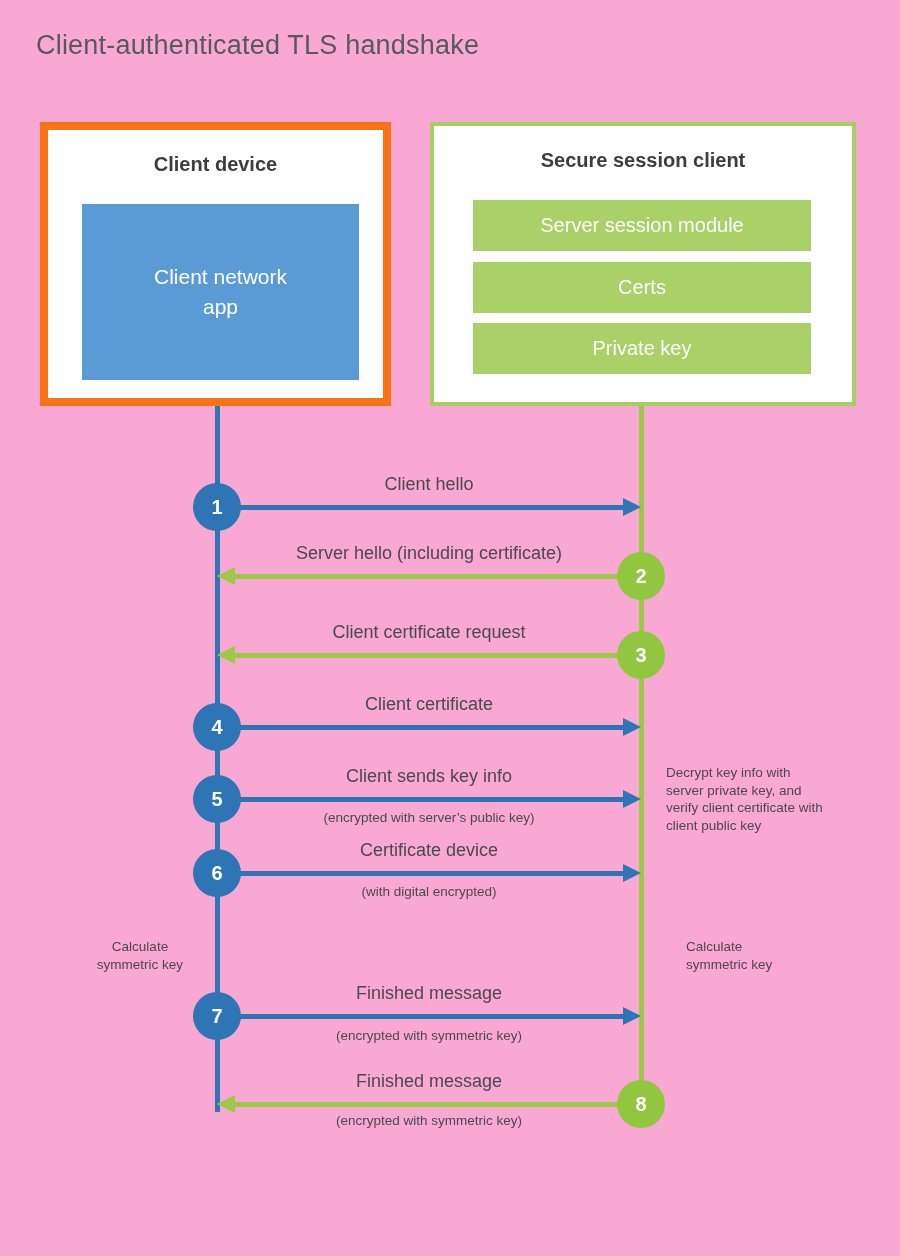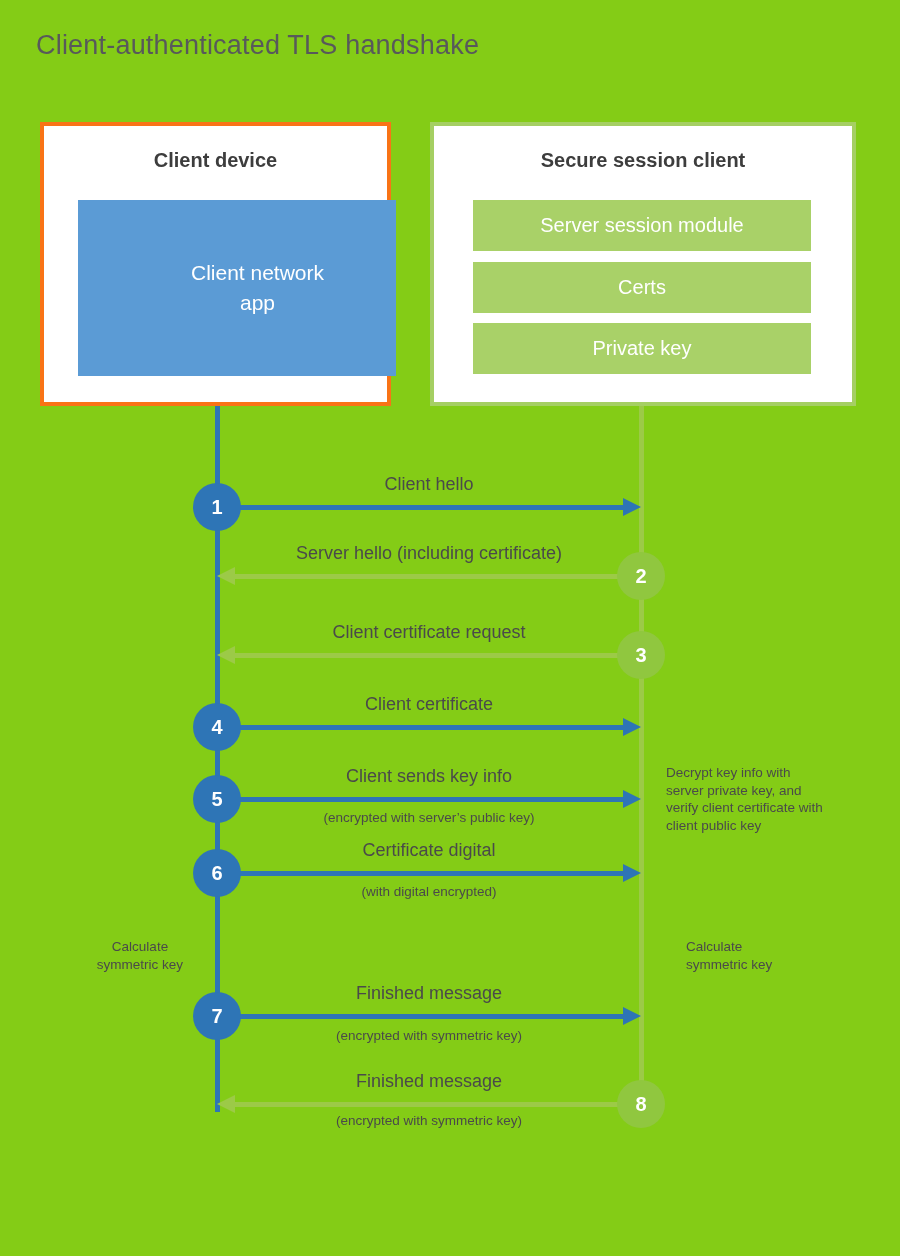--- a/index.html
+++ b/index.html
@@ -1,32 +1,32 @@
 <!DOCTYPE html>
 <html><head>
 <meta charset="utf-8">
 <style>
   html,body{margin:0;padding:0;background:#ffffff;}
   .page{
-    position:relative;width:900px;height:1256px;background:#84cc16;overflow:hidden;
+    position:relative;width:900px;height:1256px;background:#f9a8d4;overflow:hidden;
     font-family:"Liberation Sans","DejaVu Sans",sans-serif;
   }
   .title{
     position:absolute;left:36px;top:30px;font-size:27px;color:#58595b;
     letter-spacing:.2px;font-weight:400;
   }
   
   .actor{position:absolute;top:122px;height:284px;background:#fff;box-sizing:border-box;}
-  .actor.client{left:40px;width:351px;border:4px solid #f97316;}
+  .actor.client{left:40px;width:351px;border:8px solid #f97316;}
   .actor.server{left:430px;width:426px;border:4px solid #a5cf63;}
   .actor-title{margin-top:23px;text-align:center;font-size:20px;font-weight:700;color:#3d3d3d;}
   .client-module{
     position:absolute;left:34px;top:74px;width:277px;height:176px;background:#5b9bd5;
     display:flex;align-items:center;justify-content:center;text-align:center;
-    color:#ffffff;font-size:21px;white-space:pre-line;line-height:1.45;padding-left:41px;
+    color:#ffffff;font-size:21px;white-space:pre-line;line-height:1.45;
   }
   .server-bar{
     position:absolute;left:39px;width:338px;height:51px;background:#a9d168;
     display:flex;align-items:center;justify-content:center;
     color:#ffffff;font-size:20px;
   }
   .bar1{top:74px}.bar2{top:136px}.bar3{top:197px}
   
   .lifeline{position:absolute;width:5px;}
   .lifeline.blue{left:215px;top:406px;height:706px;background:#2e75b6;}
@@ -110,21 +110,21 @@
   <div class="msg-line blue" style="top:725px"></div>
   <div class="head right" style="top:718px"></div>
   <div class="num-circle blue" style="top:703px">4</div>
 
   <div class="msg-label" style="top:766px">Client sends key info</div>
   <div class="msg-line blue" style="top:797px"></div>
   <div class="head right" style="top:790px"></div>
   <div class="num-circle blue" style="top:775px">5</div>
   <div class="msg-sub" style="top:810px">(encrypted with server’s public key)</div>
 
-  <div class="msg-label" style="top:840px">Certificate digital</div>
+  <div class="msg-label" style="top:840px">Certificate device</div>
   <div class="msg-line blue" style="top:871px"></div>
   <div class="head right" style="top:864px"></div>
   <div class="num-circle blue" style="top:849px">6</div>
   <div class="msg-sub" style="top:884px">(with digital encrypted)</div>
 
   <div class="msg-label" style="top:983px">Finished message</div>
   <div class="msg-line blue" style="top:1014px"></div>
   <div class="head right" style="top:1007px"></div>
   <div class="num-circle blue" style="top:992px">7</div>
   <div class="msg-sub" style="top:1028px">(encrypted with symmetric key)</div>

